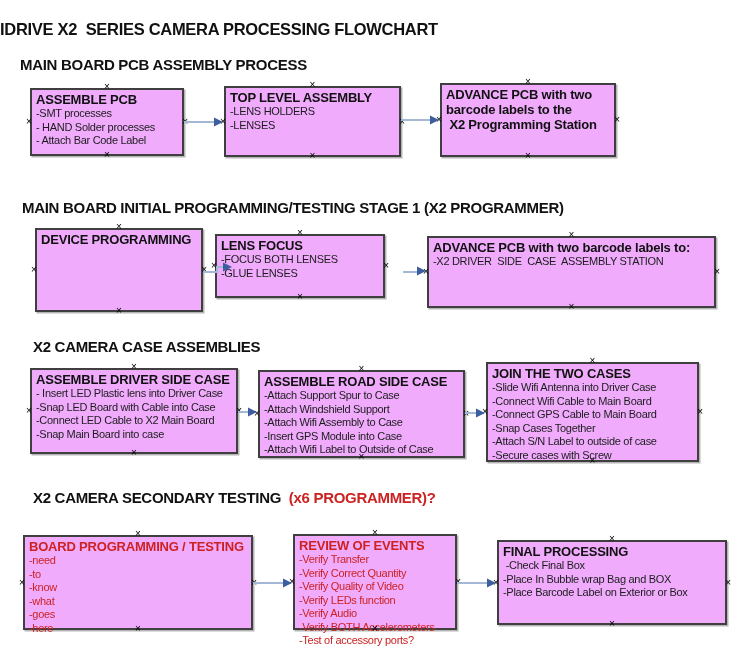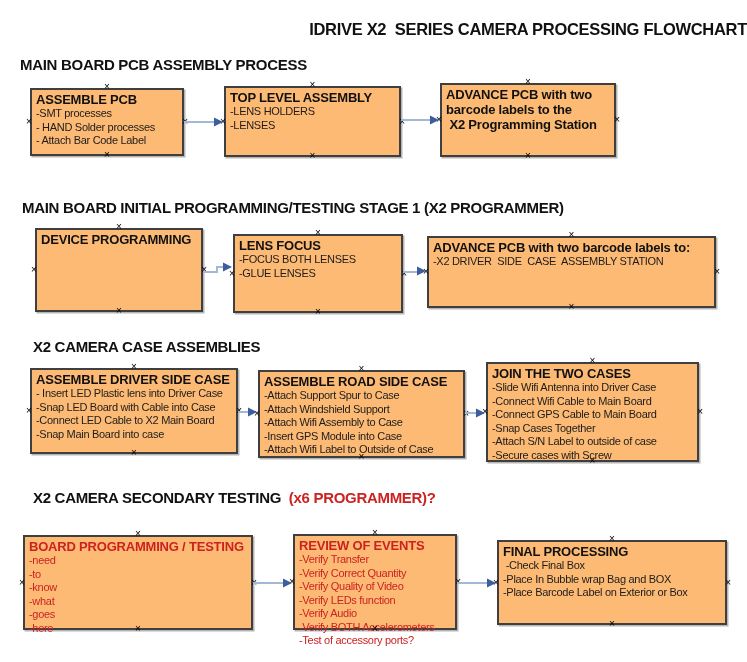--- a/index.html
+++ b/index.html
@@ -1,30 +1,30 @@
 <!DOCTYPE html>
 <html><head>
 <meta charset="utf-8">
 <style>
   html,body{margin:0;padding:0;background:#ffffff;}
   #canvas{
     position:relative;width:747px;height:662px;background:#ffffff;overflow:hidden;
     font-family:"Liberation Sans","DejaVu Sans",sans-serif;color:#1a1a1a;
   }
   .doc-title{
-    position:absolute;top:20px;left:0;right:0;text-align:right;
+    position:absolute;top:20px;left:0;right:0;text-align:left;
     font-size:16.5px;font-weight:bold;letter-spacing:-0.3px;white-space:pre;color:#111;
   }
   .sec-heading{
     position:absolute;font-size:15px;font-weight:bold;letter-spacing:-0.3px;
     white-space:pre;color:#111;
   }
   .sec-heading .redtx{color:#cc2222;}
   .fbox{
-    position:absolute;background:#fdba74;border:2px solid #3f3f3f;
+    position:absolute;background:#f0abfc;border:2px solid #3f3f3f;
     box-shadow:1.5px 1.5px 0 rgba(120,120,120,0.55);
     box-sizing:border-box;padding:2px 4px 0 4px;overflow:visible;
   }
   .fbox::before{
     content:"×";position:absolute;top:-8px;left:50%;transform:translateX(-50%);
     font-size:10px;line-height:1;color:#000;font-weight:normal;
   }
   .fbox::after{
     content:"×";position:absolute;bottom:-6px;left:50%;transform:translateX(-50%);
     font-size:10px;line-height:1;color:#000;font-weight:normal;
@@ -81,21 +81,21 @@
  X2 Programming Station</div>
   </div>
 
   <div class="sec-heading" style="left:22px;top:199px">MAIN BOARD INITIAL PROGRAMMING/TESTING STAGE 1 (X2 PROGRAMMER)</div>
 
   <div class="fbox" style="left:35px;top:228px;width:168px;height:84px">
     <i class="hx"></i>
     <div class="bt">DEVICE PROGRAMMING</div>
   </div>
 
-  <div class="fbox" style="left:233px;top:234px;width:170px;height:79px">
+  <div class="fbox" style="left:215px;top:234px;width:170px;height:64px">
     <i class="hx"></i>
     <div class="bt">LENS FOCUS</div>
     <div class="bl">-FOCUS BOTH LENSES
 -GLUE LENSES</div>
   </div>
 
   <div class="fbox" style="left:427px;top:236px;width:289px;height:72px">
     <i class="hx"></i>
     <div class="bt">ADVANCE PCB with two barcode labels to:</div>
     <div class="bl">-X2 DRIVER  SIDE  CASE  ASSEMBLY STATION</div>

